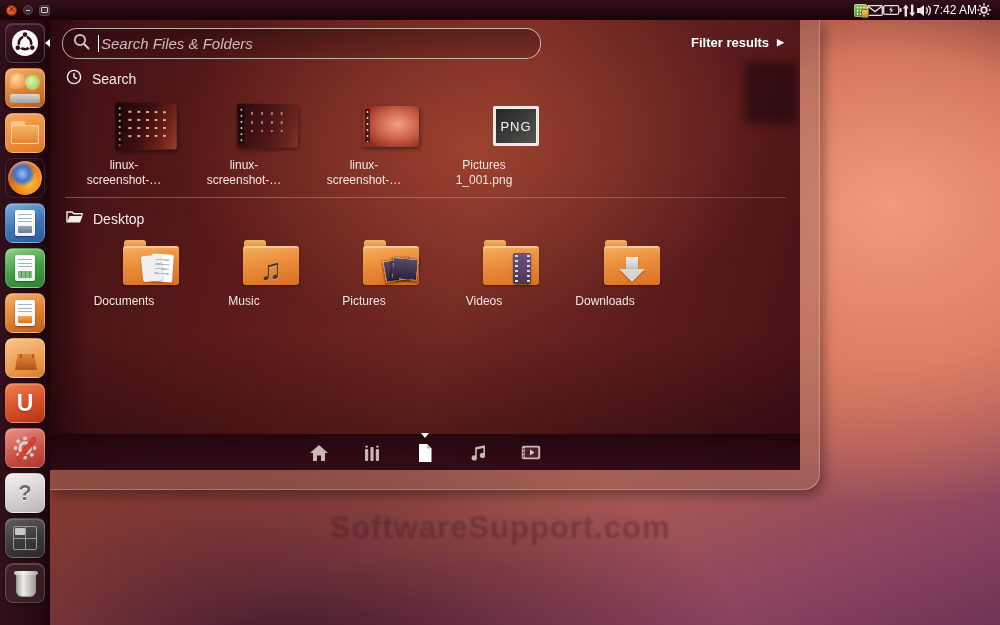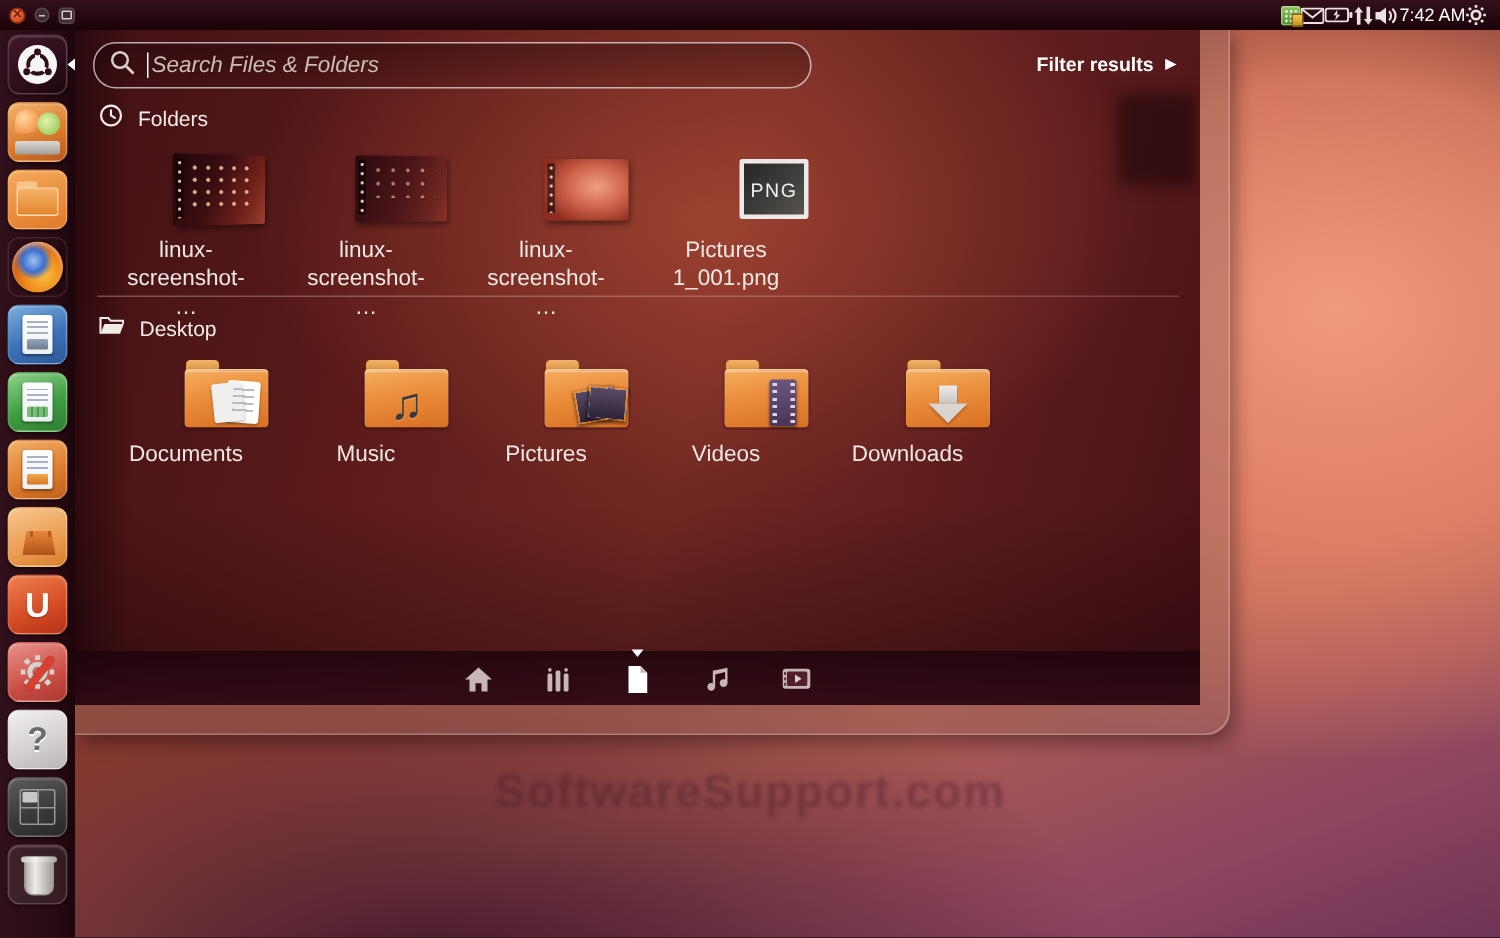--- a/index.html
+++ b/index.html
@@ -133,21 +133,21 @@
   .filter-arrow { font-size:9px; line-height:1; }
 
   .section-header { position:absolute; left:16px; display:flex; align-items:center; gap:10px;
     color:#f3ece9; font-size:14px; }
   .sh-recent  { top:49px; }
   .sh-folders { top:190px; }
   .separator { position:absolute; left:15px; right:14px; top:177px; height:1px;
     background:linear-gradient(90deg, rgba(255,255,255,0.28), rgba(255,255,255,0.18)); }
 
   .cell { position:absolute; width:110px; text-align:center; }
-  .cell .label { max-width:88px; margin:4px auto 0; font-size:15px; color:#efe7e4; line-height:1.25;
+  .cell .label { max-width:88px; margin:4px auto 0; font-size:12px; color:#efe7e4; line-height:1.25;
     overflow-wrap:break-word; }
   .thumb-wrap { height:56px; display:flex; align-items:center; justify-content:flex-end; }
   .r0 { left:19px; }  .r1 { left:139px; } .r2 { left:259px; } .r3 { left:379px; }
   .f4 { left:500px; } .f5 { left:620px; }
   .recent-cell  { top:78px; }
   .folder-cell  { top:214px; }
 
   .thumb { position:relative; border-radius:2px; box-shadow:1px 2px 4px rgba(0,0,0,0.45); }
   .shot { background-clip:padding-box; }
   .shot::before { content:""; position:absolute; left:2px; top:3px; bottom:5px; width:5px;
@@ -252,21 +252,21 @@
         <span class="filter-arrow">▶</span>
       </div>
 
       <div class="section-header sh-recent">
         <span>
           <svg width="16" height="16" viewBox="0 0 16 16">
               <circle cx="8" cy="8" r="6.6" fill="none" stroke="#f2ece9" stroke-width="1.4"></circle>
               <path d="M8 4.5 V8 L10.6 9.6" stroke="#f2ece9" stroke-width="1.4" fill="none" stroke-linecap="round"></path>
             </svg>
         </span>
-        <span>Folders</span>
+        <span>Search</span>
       </div>
 
       <div class="cell recent-cell r0">
         <div class="thumb-wrap">
             <div class="thumb shot shot1"></div>
           </div>
         <div class="label">linux-screenshot-…</div>
       </div>
       <div class="cell recent-cell r1">
         <div class="thumb-wrap">

